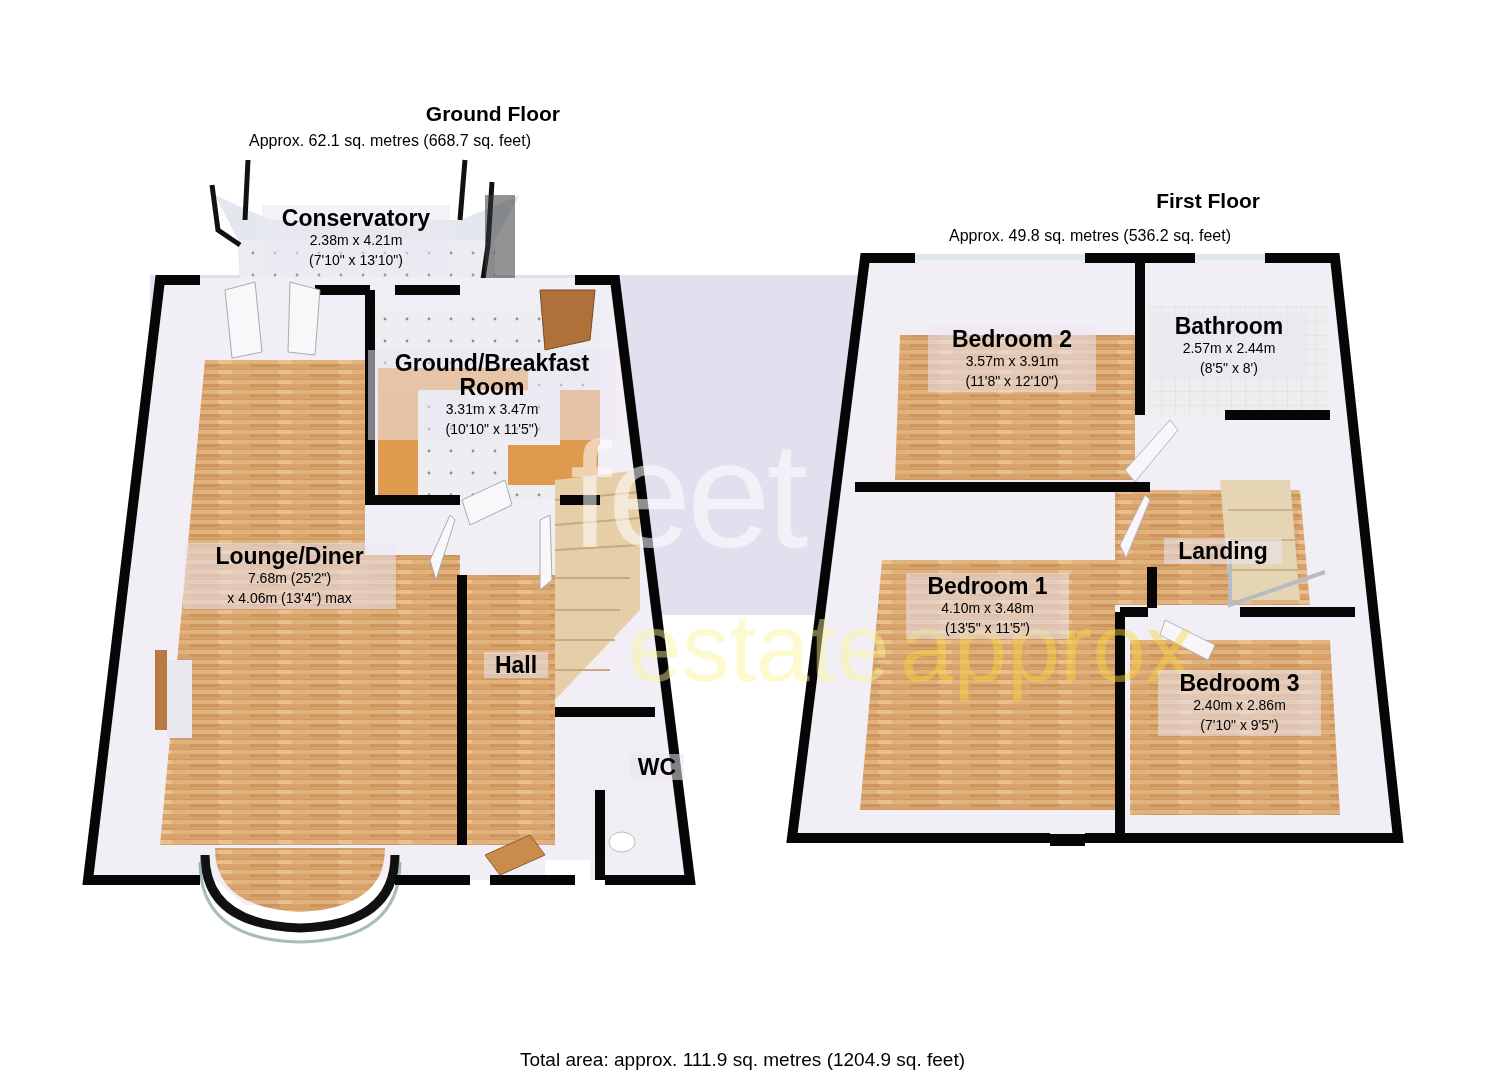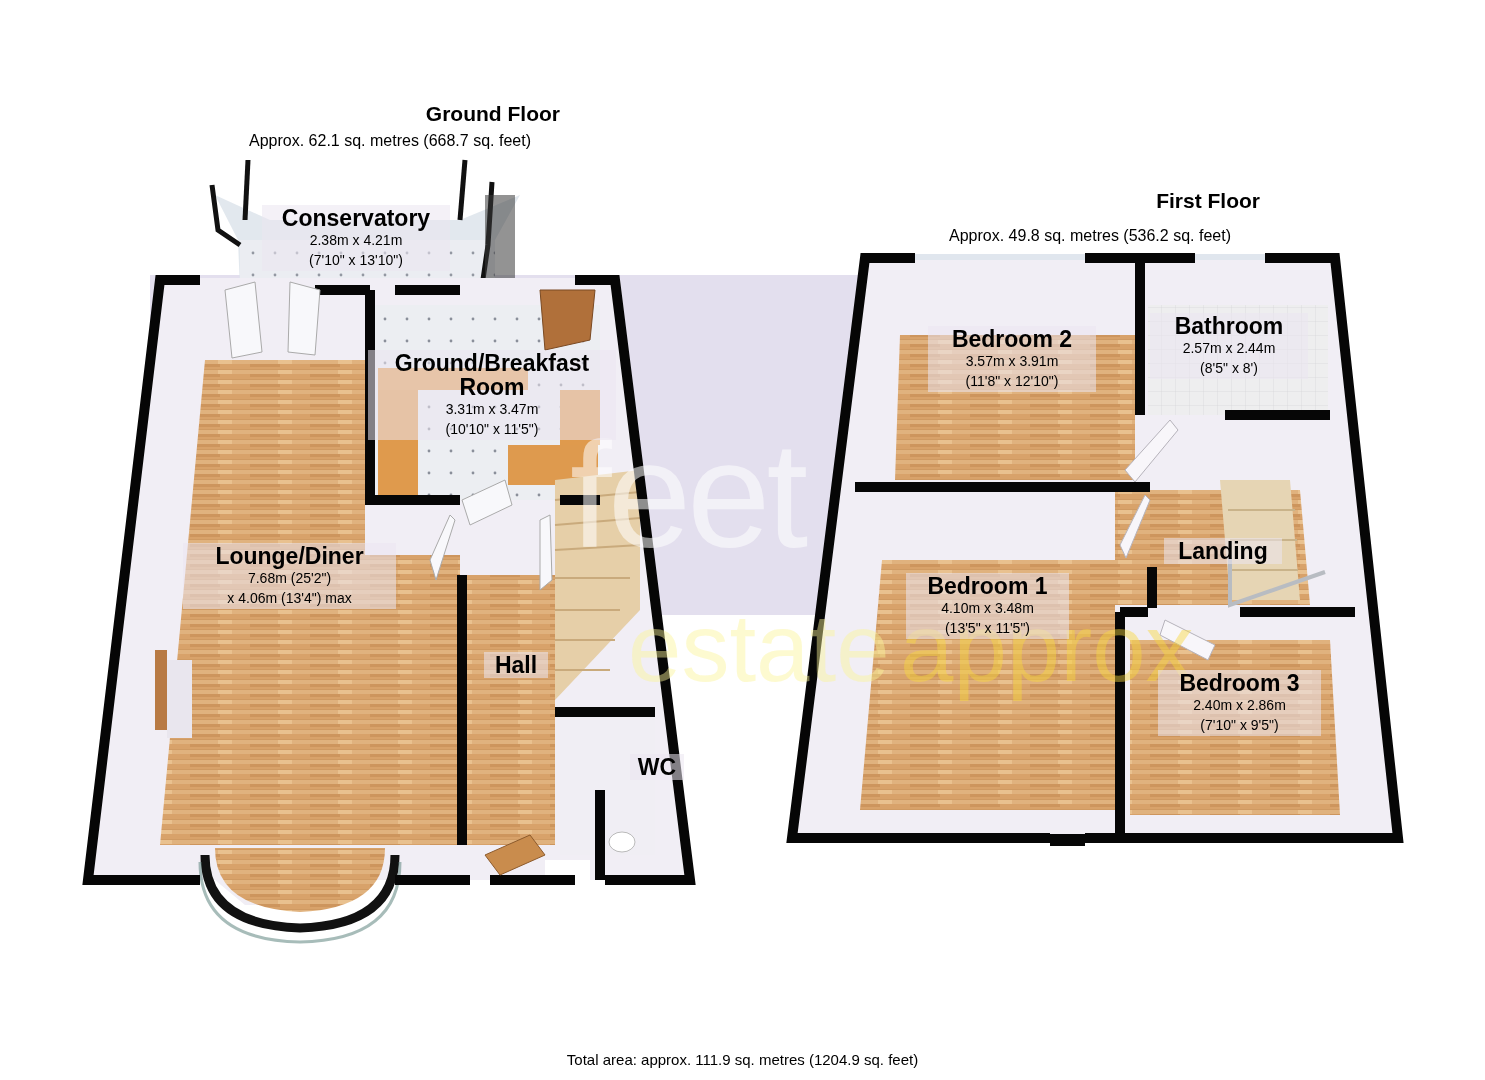--- a/index.html
+++ b/index.html
@@ -4,21 +4,21 @@
 <style>
   html, body { margin:0; padding:0; background:#ffffff; }
   body { width:1485px; height:1080px; position:relative; overflow:hidden; font-family:"Liberation Sans", sans-serif; color:#000; }
   .floor-title { position:absolute; text-align:right; font-weight:bold; font-size:21px; line-height:30px; }
   .floor-sub { position:absolute; text-align:center; font-size:16px; line-height:18px; }
   .watermark-band { position:absolute; left:150px; top:275px; width:1185px; height:340px; background:#e3dfee; }
   .svgwrap { position:absolute; left:0; top:0; width:1485px; height:1080px; }
   .label { position:absolute; text-align:center; background:rgba(235,230,240,0.55); padding:1px 4px; }
   .label .name { font-weight:bold; font-size:23px; line-height:24px; display:block; }
   .label .dim { font-size:14px; line-height:20px; display:block; }
-  .total { position:absolute; left:0; width:1485px; top:1046px; text-align:center; font-size:15px; line-height:28px; }
+  .total { position:absolute; left:0; width:1485px; top:1046px; text-align:center; font-size:19px; line-height:28px; }
   .wm-text { position:absolute; font-size:150px; line-height:150px; color:rgba(255,255,255,0.55); font-family:"Liberation Sans", sans-serif; letter-spacing:-4px; }
   .wm-text2 { position:absolute; font-size:96px; line-height:96px; color:rgba(250,245,150,0.45); font-family:"Liberation Sans", sans-serif; }
 </style>
 </head>
 <body>
 
 <div class="watermark-band"></div>
 
 <svg class="svgwrap" viewBox="0 0 1485 1080" xmlns="http://www.w3.org/2000/svg">
   <defs>

